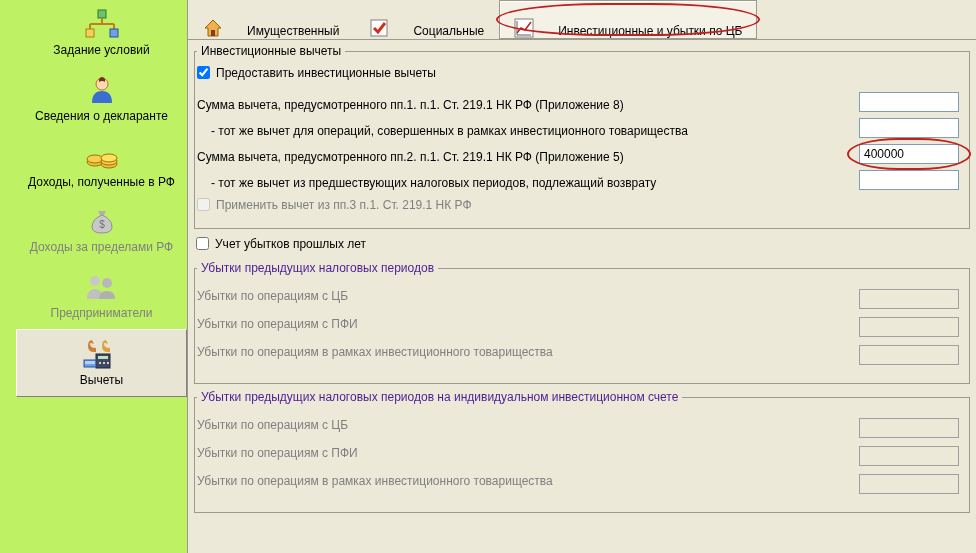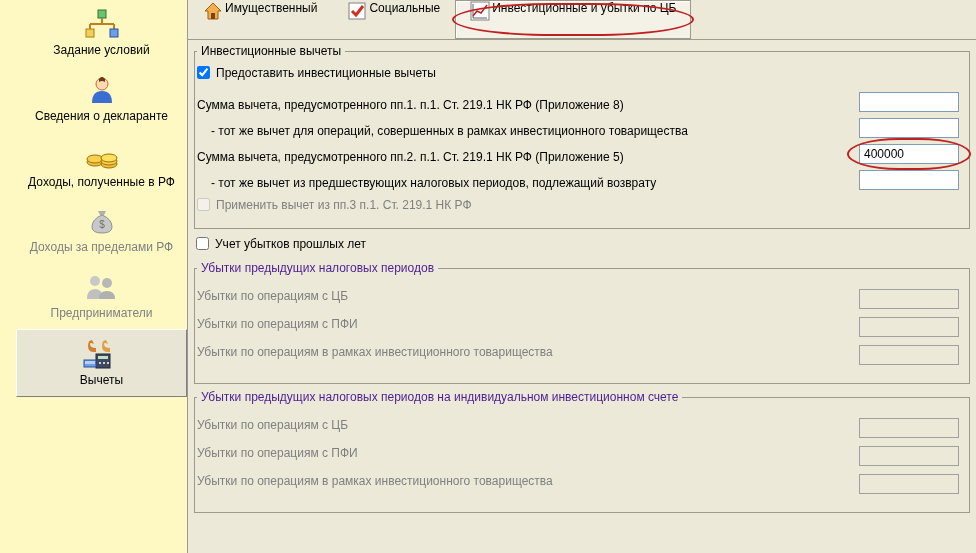--- a/index.html
+++ b/index.html
@@ -11,21 +11,21 @@
     color: #000;
     width: 976px;
     height: 553px;
     overflow: hidden;
   }
   .app { display: flex; width: 100%; height: 100%; }
   
   .sidebar {
     width: 188px;
     border-right: 1px solid #9c9a8c;
-    background: #fef9c3;
+    background: #bef264;
     display: flex;
     flex-direction: column;
     align-items: stretch;
     padding-left: 16px;
   }
   .nav-item {
     display: flex;
     flex-direction: column;
     align-items: center;
     padding: 6px 4px 8px;
@@ -47,22 +47,22 @@
   .main { flex: 1; display: flex; flex-direction: column; background: #ece9d8; }
   .toolbar {
     display: flex;
     align-items: stretch;
     border-bottom: 1px solid #9c9a8c;
     background: #ece9d8;
     height: 40px;
   }
   .tbtn {
     display: flex;
-    align-items: flex-start;
-    gap: 2px;
+    align-items: flex-end;
+    gap: 24px;
     padding: 0 14px;
     border: 1px solid transparent;
     cursor: pointer;
     font-size: 12px;
   }
   .tbtn.active {
     border: 1px solid #9c9a8c;
     background: #f4f2e6;
     box-shadow: inset 1px 1px 0 #fff;
   }

